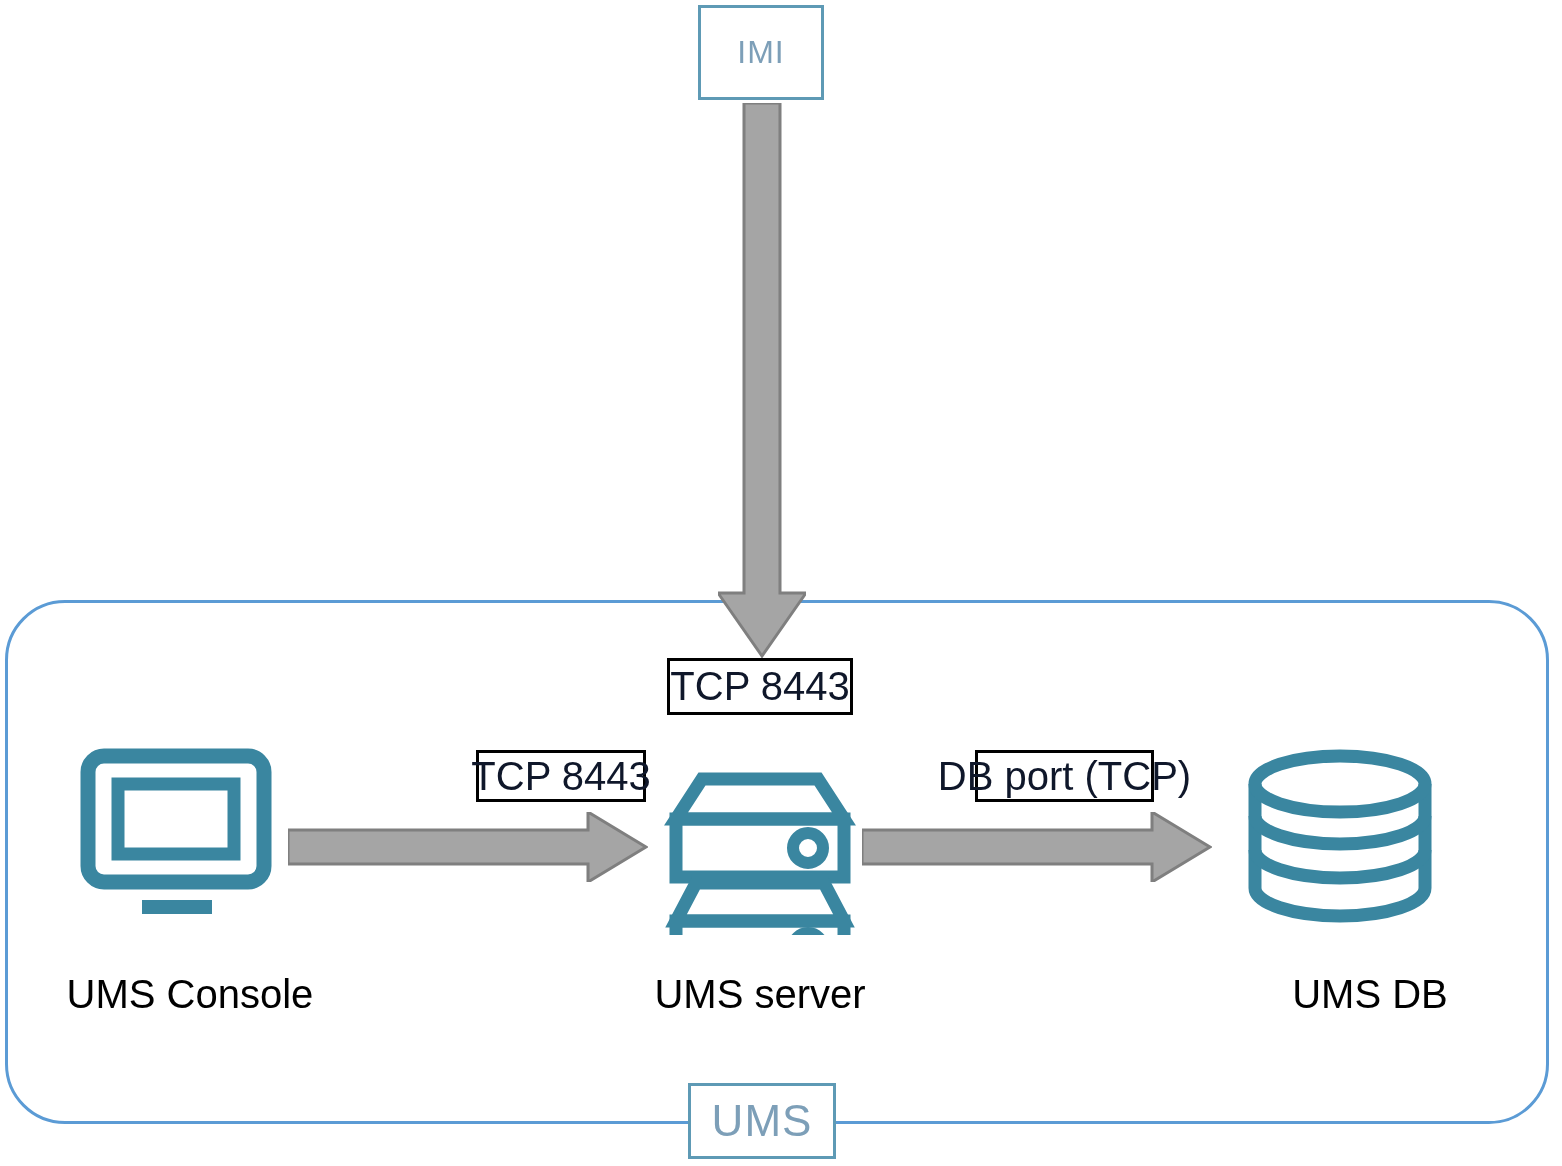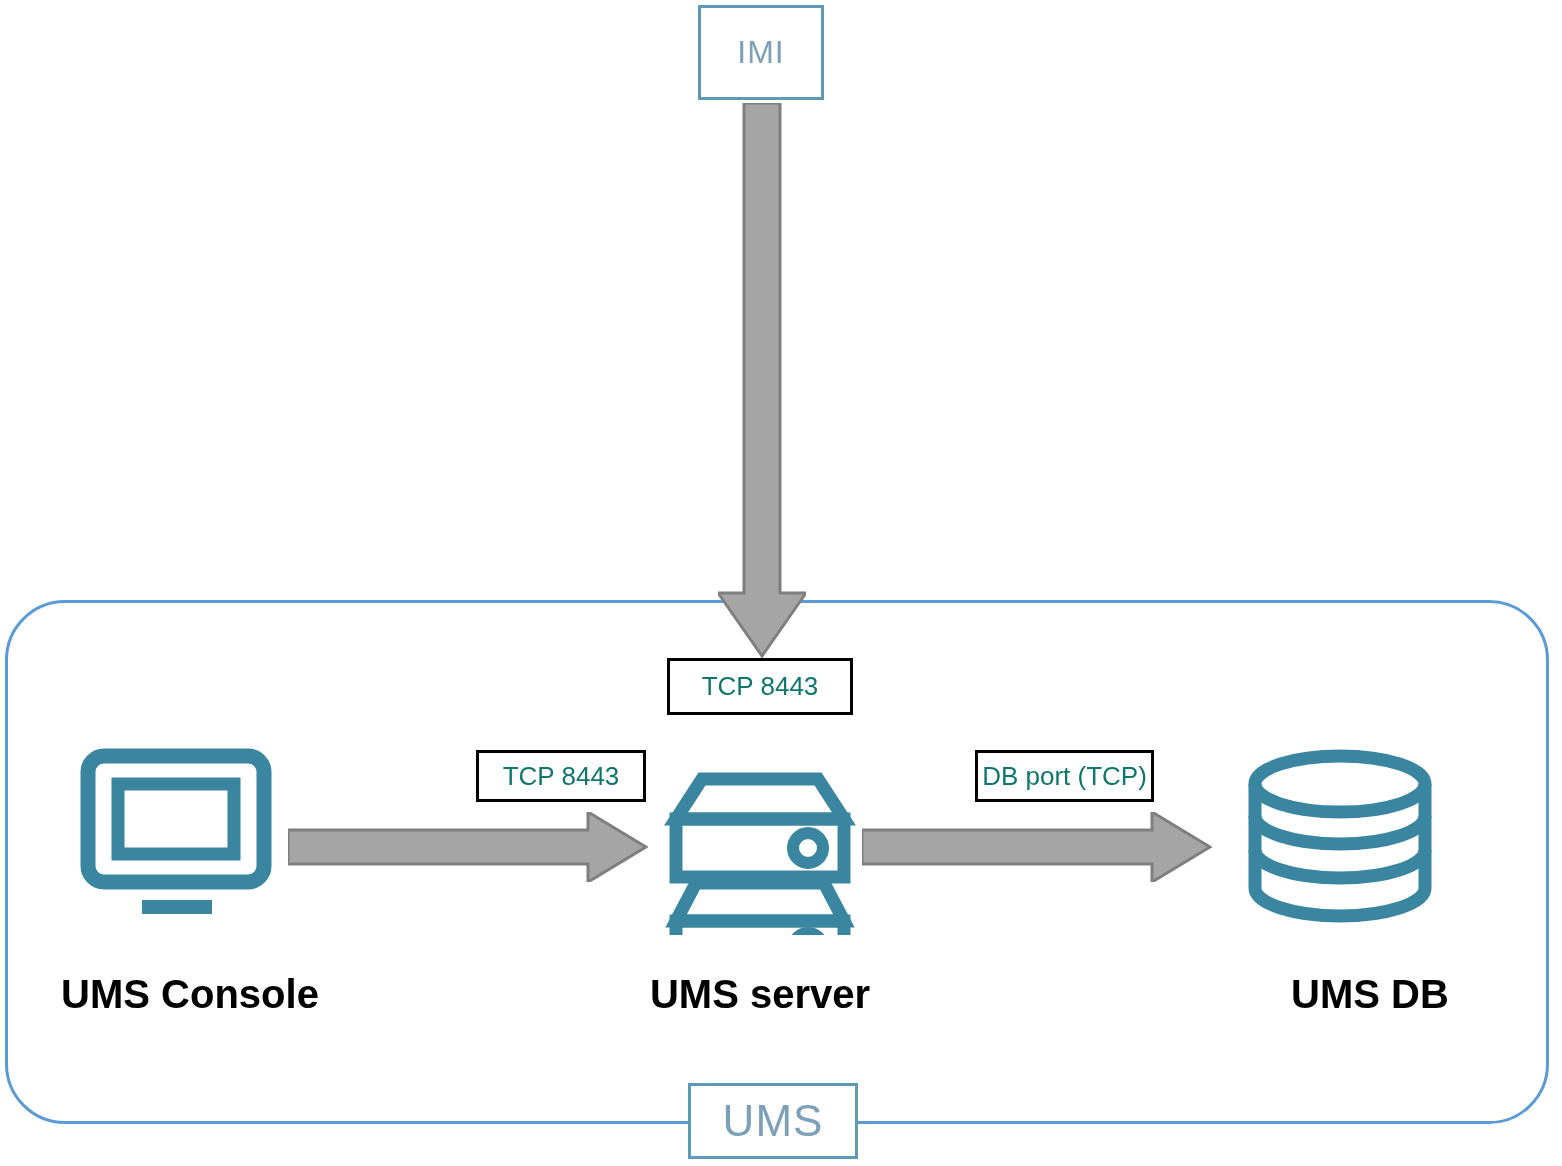--- a/index.html
+++ b/index.html
@@ -44,42 +44,42 @@
   .zone-tag.imi {
     left: 698px;
     top: 5px;
     width: 126px;
     height: 95px;
     font-size: 32px;
   }
   .zone-tag.ums {
     left: 688px;
     top: 1083px;
-    width: 170px;
+    width: 148px;
     height: 76px;
     font-size: 44px;
   }
 
   
   .arrow {
     position: absolute;
   }
   .arrow svg { display: block; }
 
   
   .port-label {
     position: absolute;
     box-sizing: border-box;
     border: 3px solid #000000;
     background: #ffffff;
-    color: #0f766e;
+    color: #0f172a;
     display: flex;
     align-items: center;
     justify-content: center;
-    font-size: 26px;
+    font-size: 40px;
     white-space: nowrap;
     padding: 0 19px;
   }
   .port-label.p-top     { left: 667px;  top: 658px; width: 186px; height: 57px; }
   .port-label.p-console { left: 476px;  top: 750px; width: 170px; height: 52px; }
   .port-label.p-db      { left: 975px;  top: 750px; width: 179px; height: 52px; }
 
   
   .node-icon { position: absolute; }
   .node-icon svg { display: block; }
@@ -87,21 +87,20 @@
   .icon-server  { left: 660px; top: 735px; }
   .icon-db      { left: 1240px; top: 748px; }
 
   
   .node-caption {
     position: absolute;
     font-size: 40px;
     color: #000000;
     text-align: center;
     white-space: nowrap;
-    font-weight: bold;
   }
   .cap-console { left: 0px;   top: 972px; width: 380px; }
   .cap-server  { left: 570px; top: 972px; width: 380px; }
   .cap-db      { left: 1180px; top: 972px; width: 380px; }
 </style>
 </head>
 <body>
 
 <div id="stage">
 

